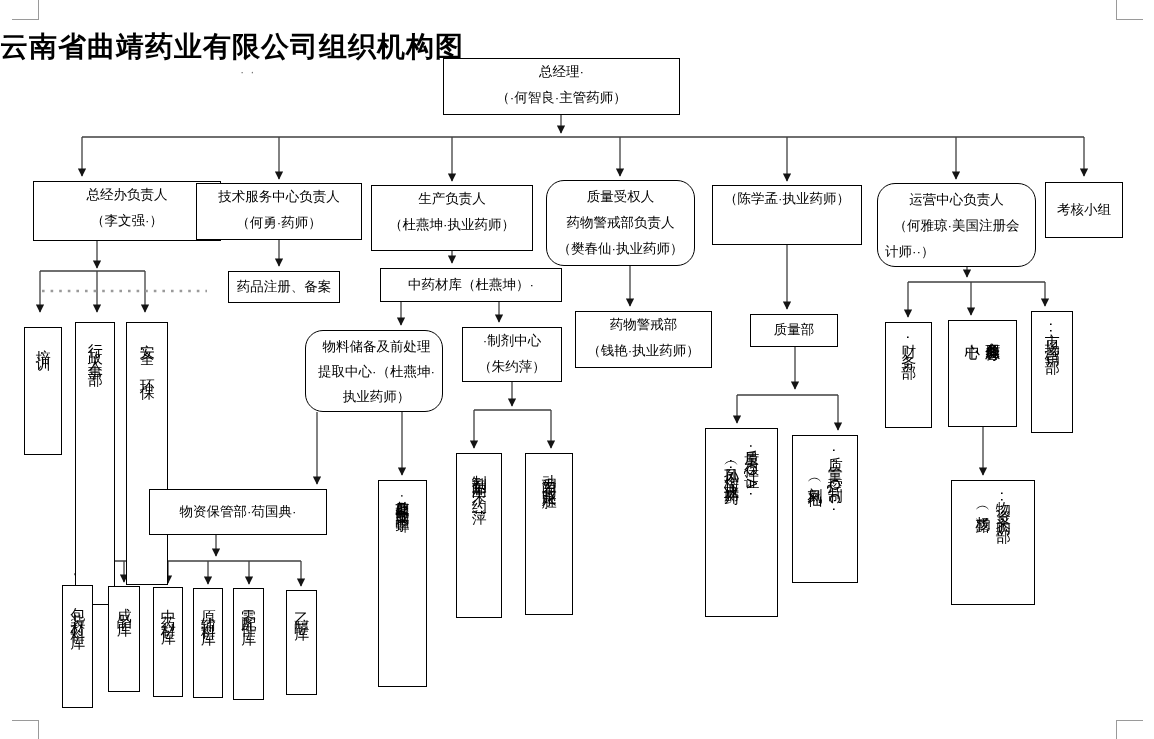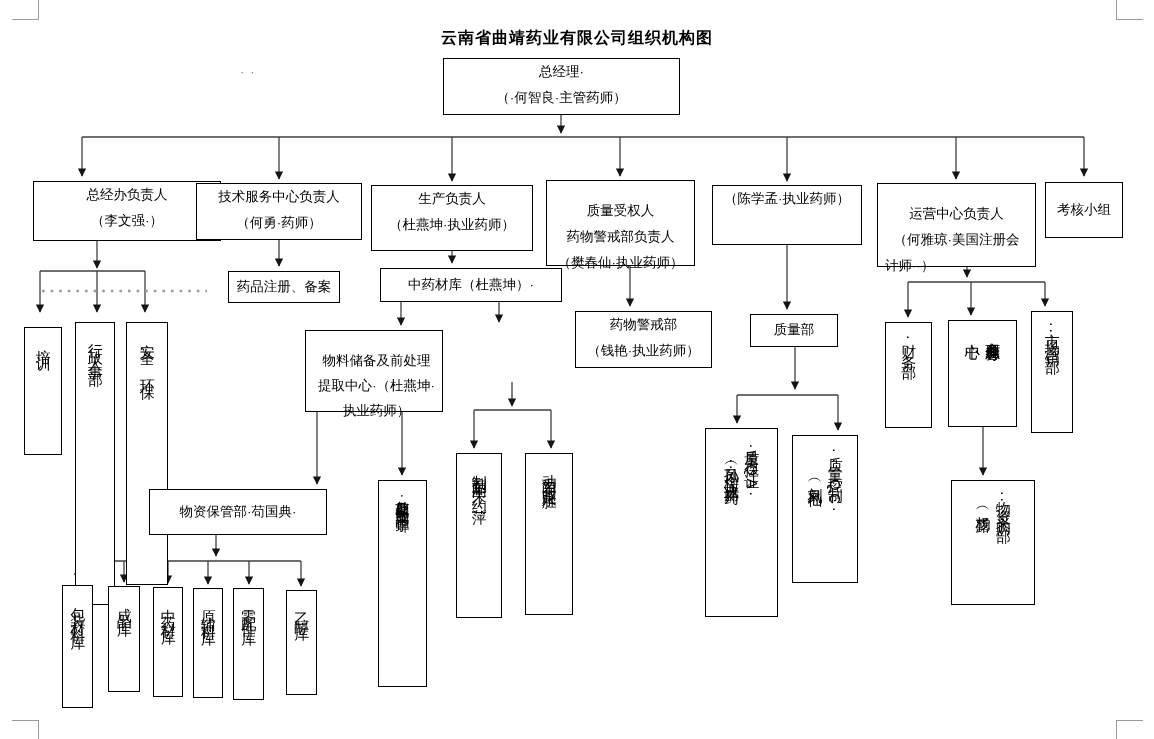--- a/index.html
+++ b/index.html
@@ -1,28 +1,28 @@
 <!DOCTYPE html>
 <html style="--border: #000000; --connector: #3f3f3f; --dotted: #9a9a9a; --text: #000000; --bg: #ffffff;"><head>
 <meta charset="utf-8">
 <style>
   :root{
     --border:#000000; --connector:#3f3f3f; --dotted:#9a9a9a; --text:#000000; --bg:#ffffff; --mark:#9a9a9a;
   }
   html,body{margin:0;padding:0;background:#fff;}
   .page{position:relative;width:1154px;height:739px;background:var(--bg);overflow:hidden;
         font-family:"Liberation Sans","DejaVu Sans",sans-serif;color:var(--text);}
-  .title{position:absolute;left:0;right:0;top:28px;text-align:center;font-size:16px;font-weight:600;
+  .title{position:absolute;left:0;right:0;top:28px;font-size:28px;font-weight:600;
          letter-spacing:1px;font-family:"Liberation Serif","DejaVu Serif",serif;}
   svg.wires{position:absolute;left:0;top:0;pointer-events:none;}
   .c{stroke:var(--connector);stroke-width:1.3;fill:none;}
   .dot{stroke:var(--dotted);stroke-width:2.6;stroke-dasharray:2.6 6;fill:none;}
   .node{position:absolute;border:1px solid var(--border);background:#fff;box-sizing:border-box;
         font-size:13.5px;text-align:center;line-height:26px;}
-  .pt2{padding-top:0;} .pt3{padding-top:17px;}
+  .pt2{padding-top:0;} .pt3{padding-top:3px;border-radius:18px;}
   .single{display:flex;align-items:center;justify-content:center;line-height:1.2;}
   .left{text-align:center;padding-left:7px;padding-right:2px;line-height:25px;}
   .ll{text-align:left;padding-left:7px;}
   
   .vnode{display:flex;justify-content:center;align-items:flex-start;}
   .vtext{writing-mode:vertical-rl;text-orientation:mixed;font-size:15px;line-height:1.35;padding-top:9px;}
   .vcol{display:block;}
   .v{letter-spacing:0.45em;}
   .vm{letter-spacing:0.18em;}
   .vt{letter-spacing:0.05em;}
@@ -159,20 +159,24 @@
   </div>
 
   <div class="node single" style="left:380px;top:268px;width:182px;height:34px">
     <div>中药材库（杜燕坤）·</div>
   </div>
   <div class="node left pt3" style="left:305px;top:330px;width:138px;height:82px">
     <div>物料储备及前处理</div>
     <div>提取中心·（杜燕坤·</div>
     <div>执业药师）</div>
   </div>
+  <div class="node pt2" style="left:462px;top:327px;width:100px;height:55px">
+    <div>·制剂中心</div>
+    <div>（朱约萍）</div>
+  </div>
   <div class="node single" style="left:149px;top:489px;width:178px;height:46px">
     <div>物资保管部·苟国典·</div>
   </div>
 
   <div class="node vnode" style="left:62px;top:585px;width:31px;height:123px">
     <div class="vtext v">包装材料库</div>
   </div>
   <div class="node vnode" style="left:108px;top:586px;width:32px;height:106px">
     <div class="vtext v">成品库</div>
   </div>

